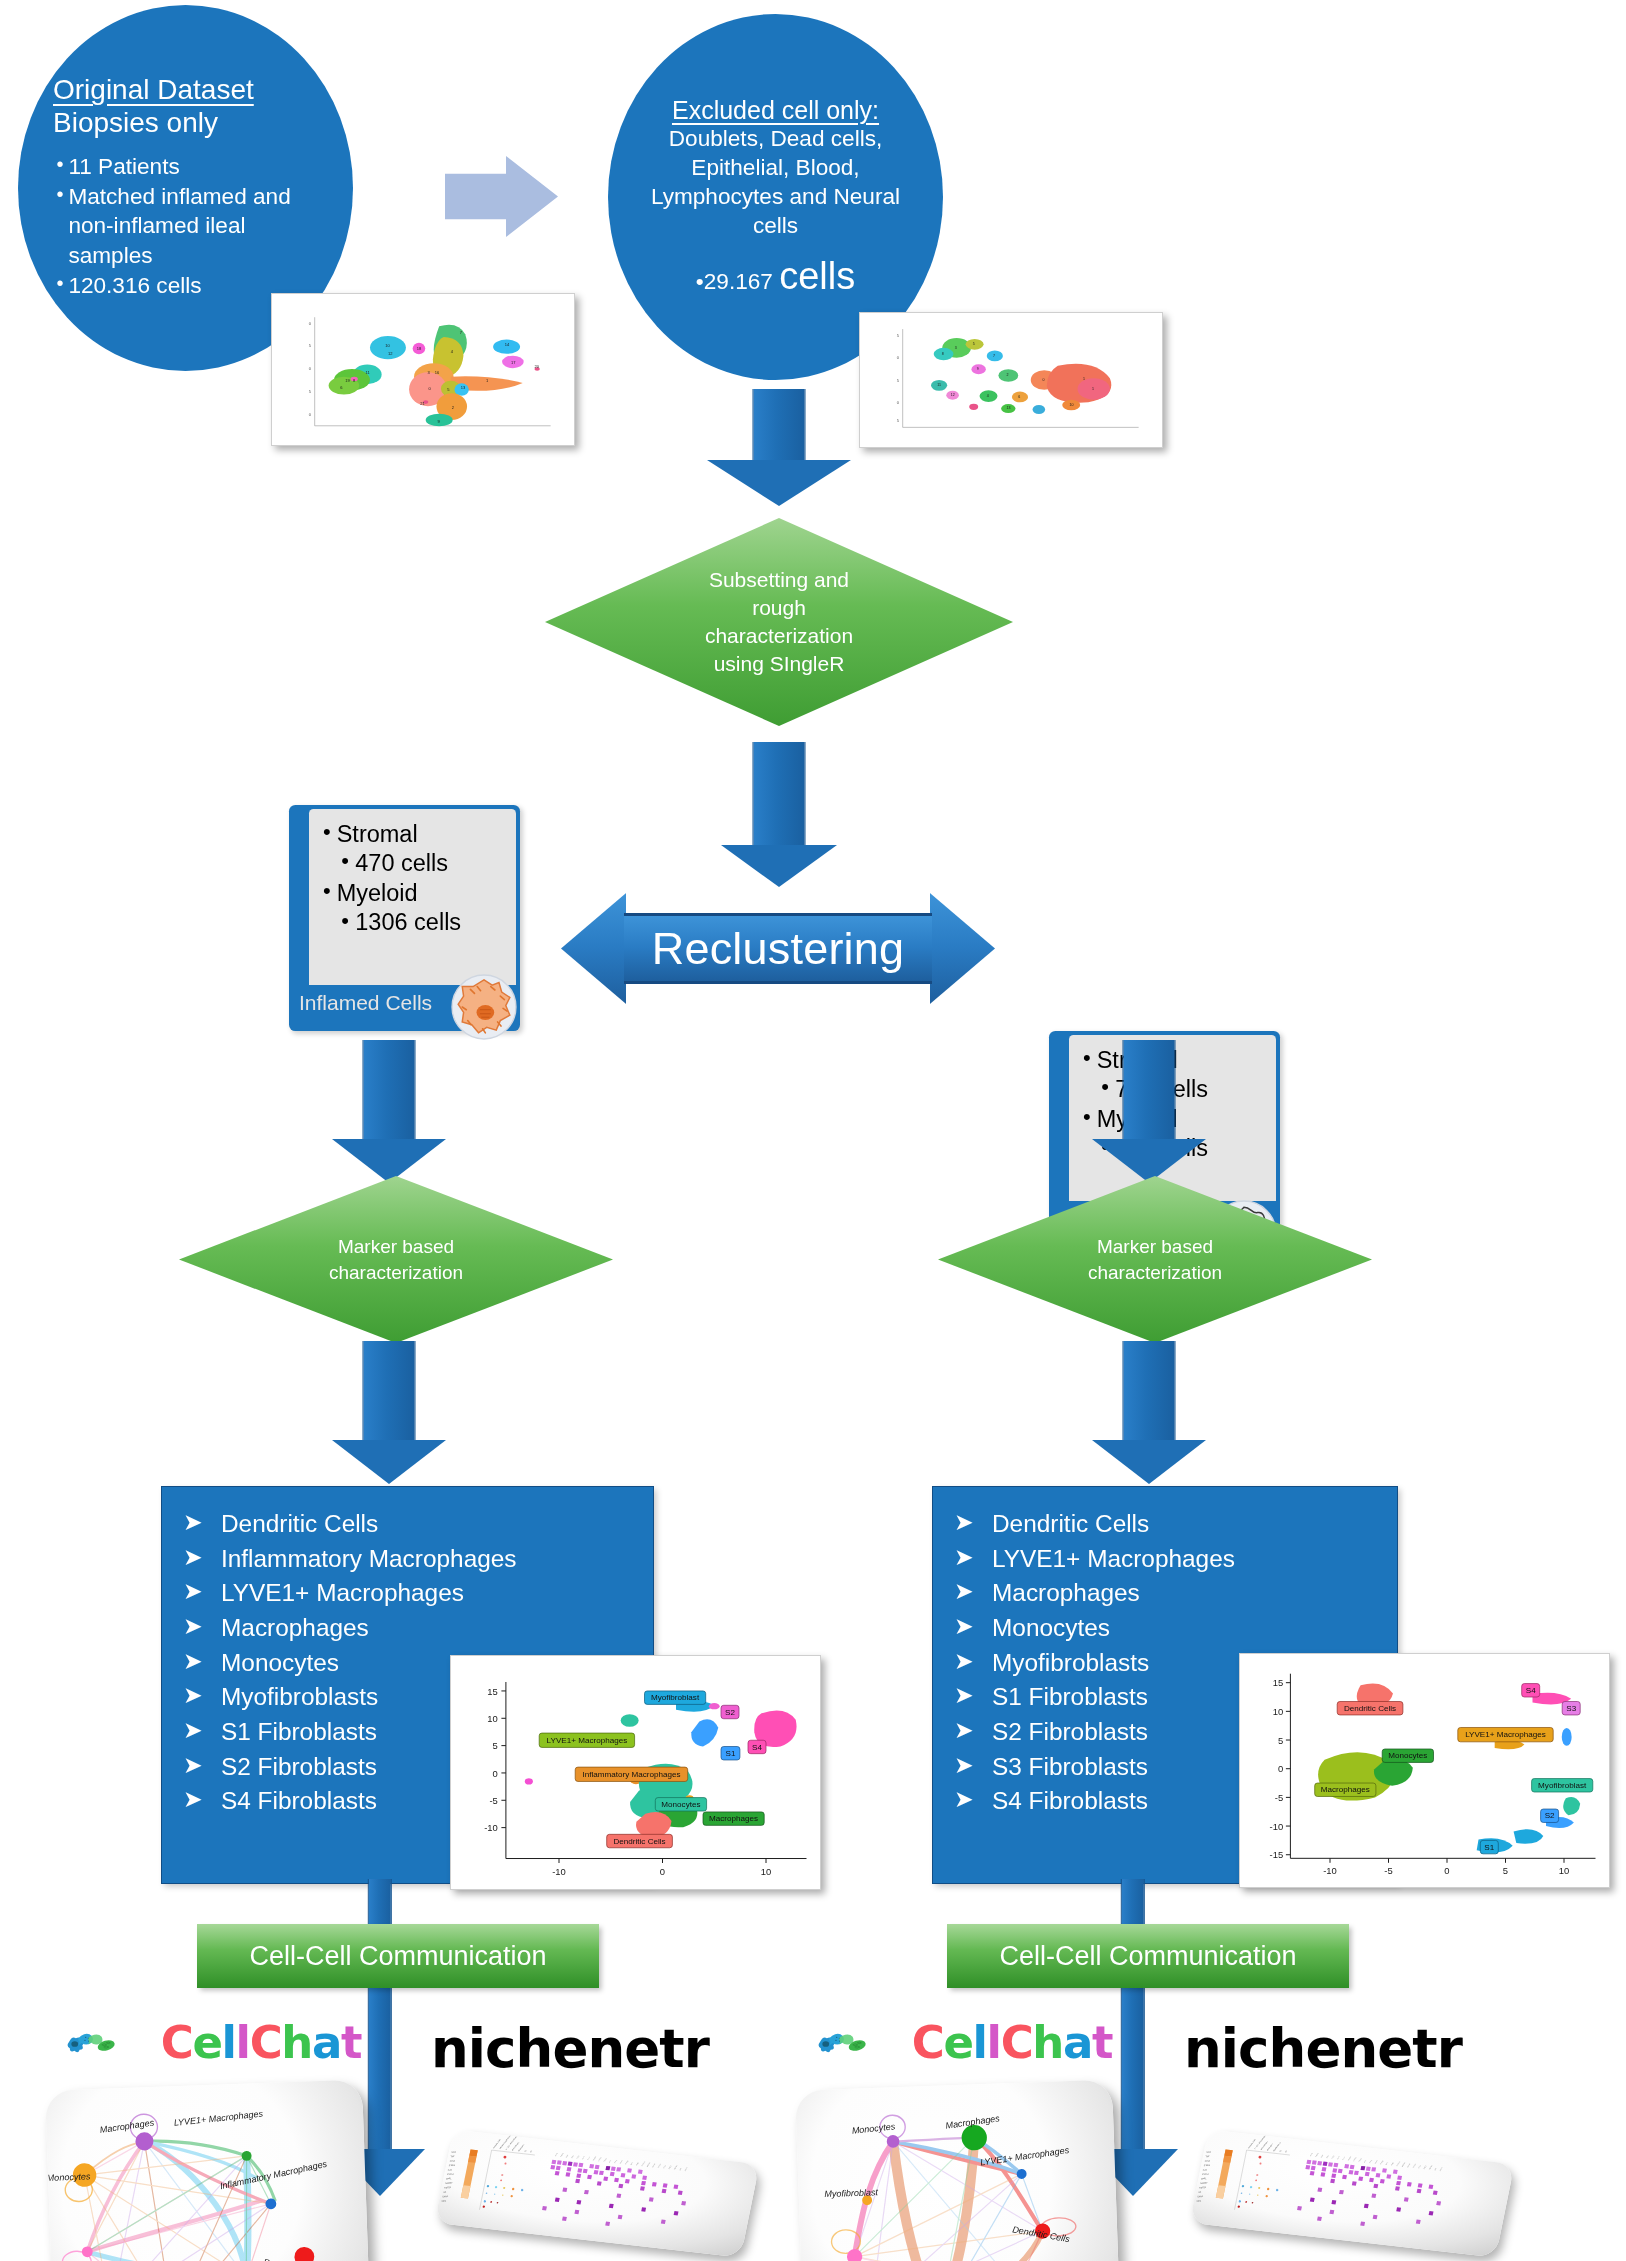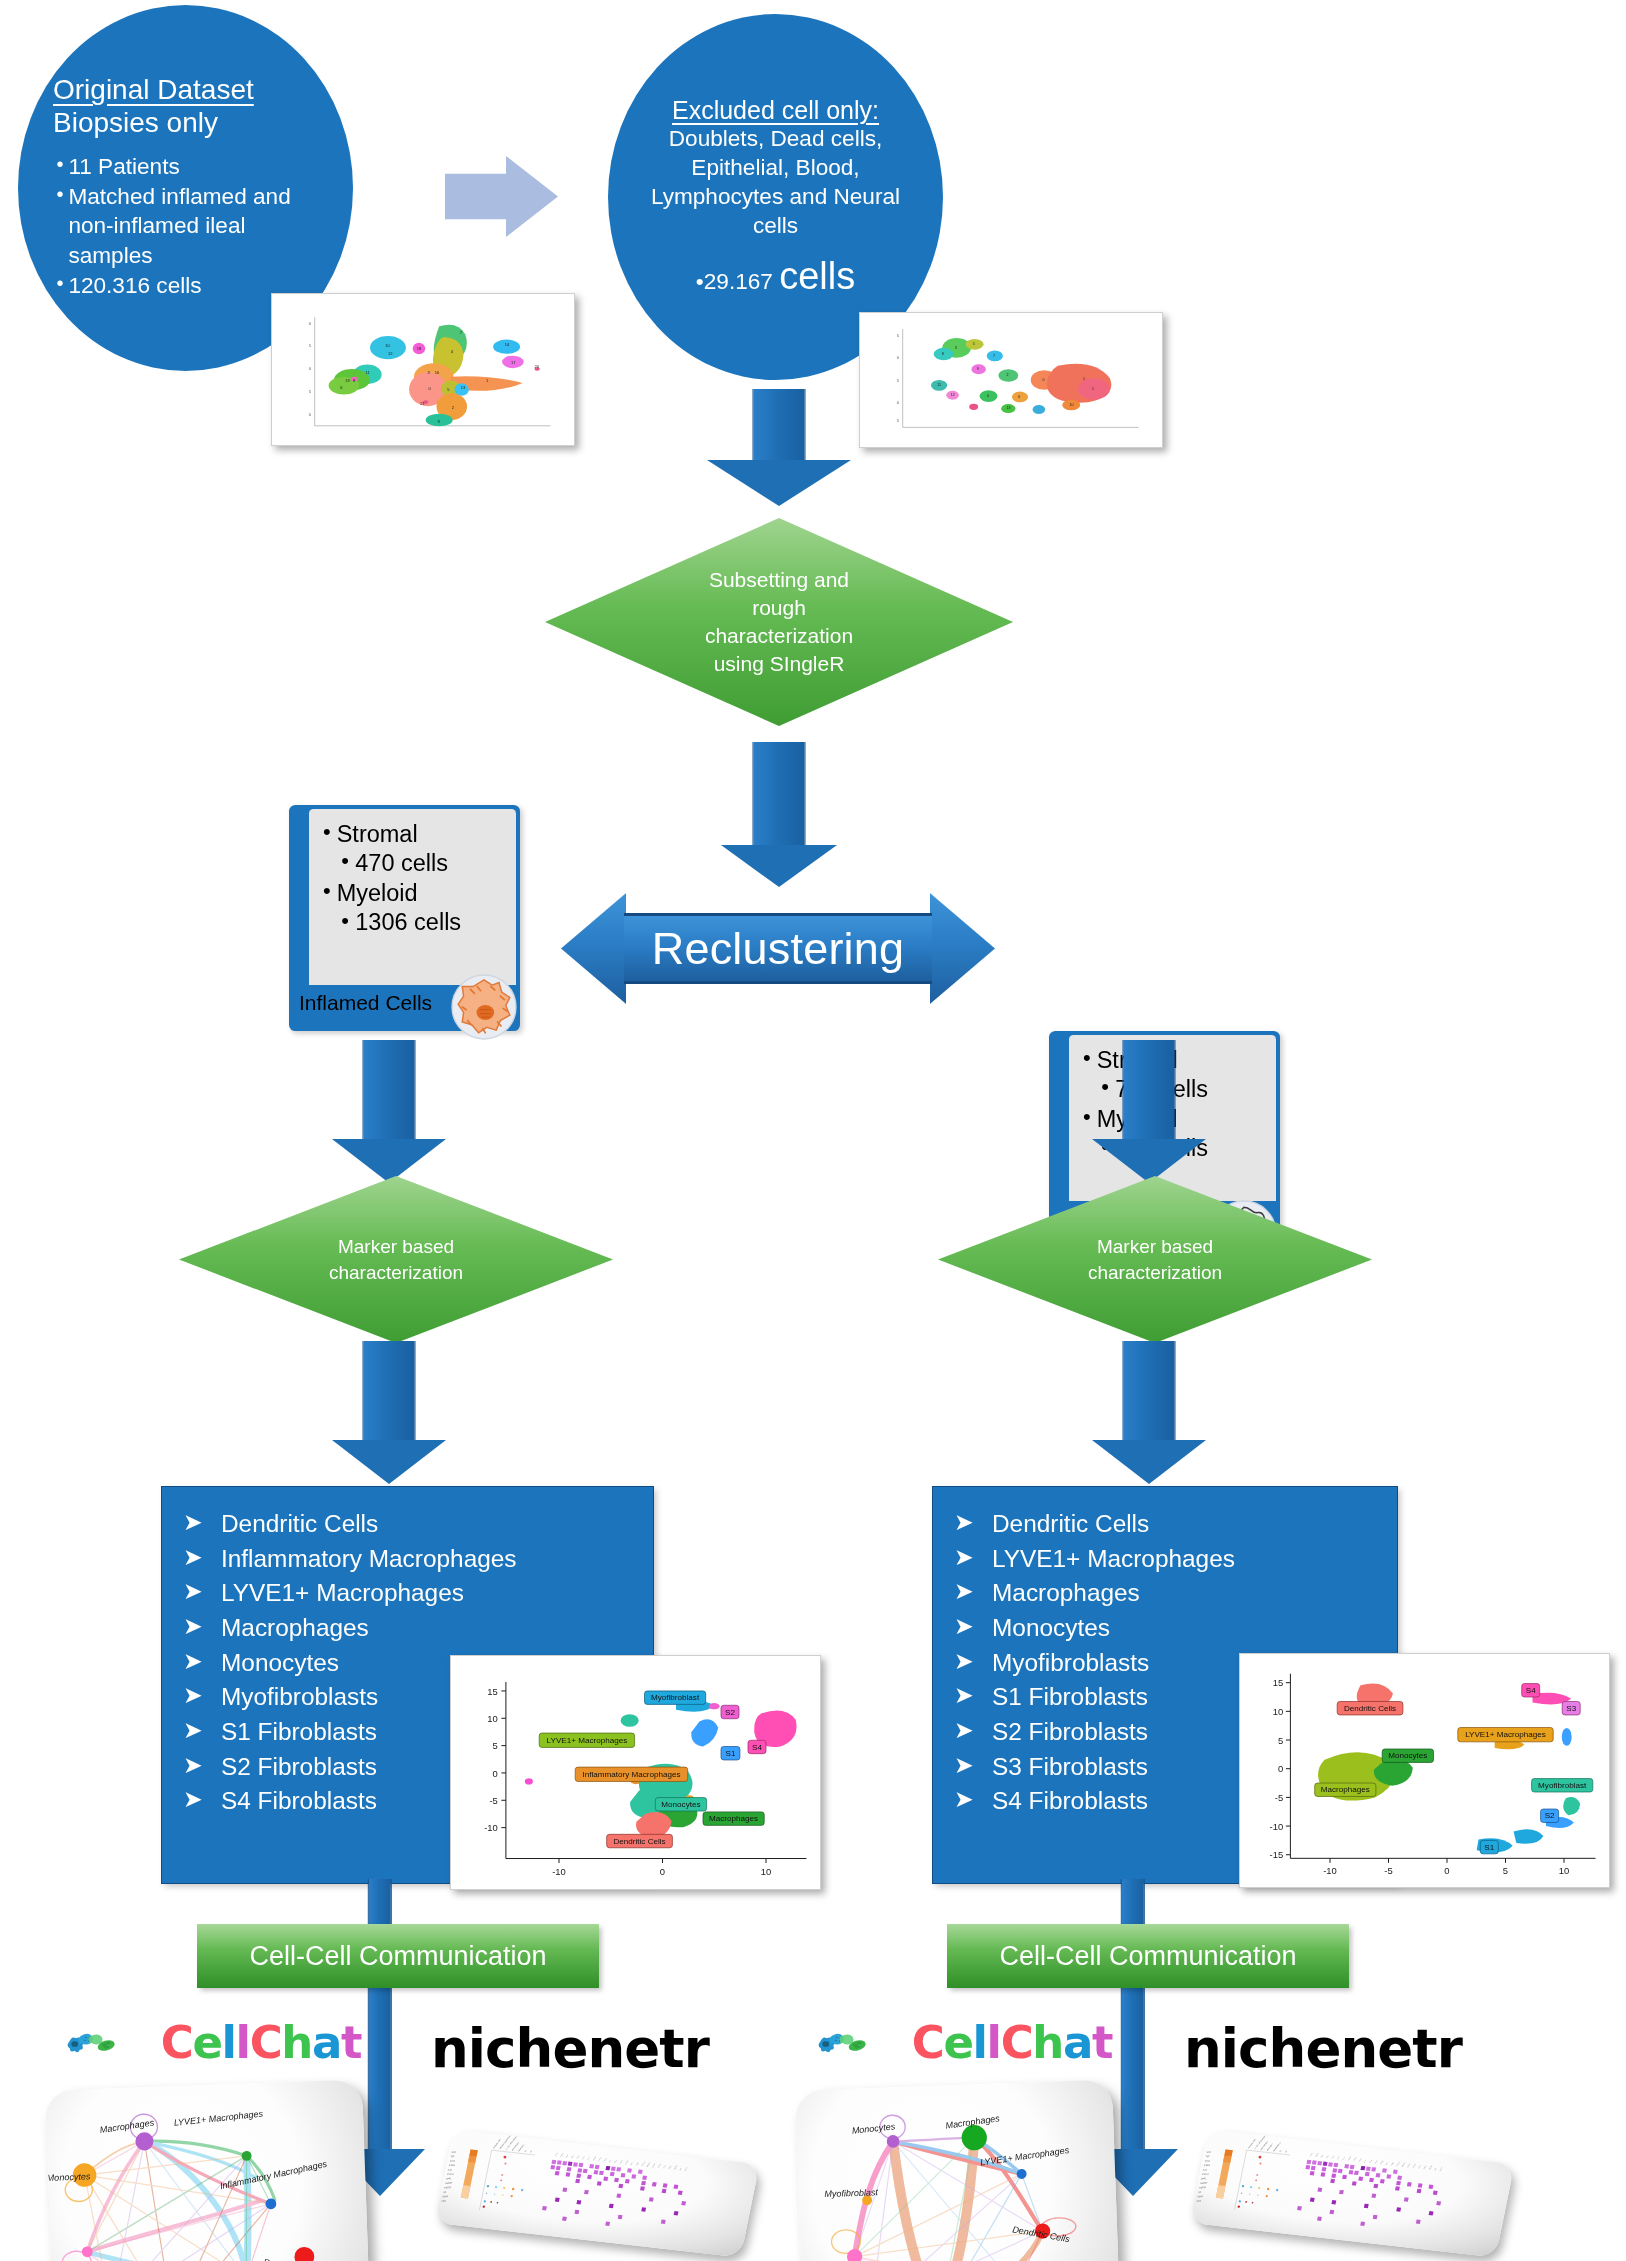--- a/index.html
+++ b/index.html
@@ -69,21 +69,21 @@
   .cellbox { background:#1c75bc; border-radius:6.3px; box-shadow:2.7px 2.7px 5.4px rgba(0,0,0,.18); position:relative; }
   .cellbox .inner {
     position:absolute; left:3.6px; right:3.6px; top:3.6px;
     background:#e5e5e5; border-radius:4.5px 4.5px 0 0;margin-left:16px;
   }
   .cellbox ul { list-style:none; margin:0; padding:11px 0 0 12.7px; color:#000; font-size:23.5px; line-height:1.26; }
   .cellbox ul li { position:relative; padding-left:15.4px; }
   .cellbox ul li:before { content:"\2022"; position:absolute; left:1.8px; top:-1.8px; font-size:22px; }
   .cellbox ul li.sub { padding-left:34px; }
   .cellbox ul li.sub:before { left:20px; }
-  .cellbox .caption { position:absolute; color:#000000; font-size:21px; line-height:1.18; }
+  .cellbox .caption { position:absolute; color:#e5e5e5; font-size:21px; line-height:1.18; }
 
   
   .recluster { position:absolute; }
   .recluster .body {
     position:absolute; left:14.5%; right:14.5%; top:18%; bottom:18%;
     background:linear-gradient(to bottom,#3d93d8 0%,#2a7cc4 48%,#1e5f9e 100%);
     border-top:3.2px solid #164a82; border-bottom:3.2px solid #164a82;
     display:flex; align-items:center; justify-content:center;
   }
   .recluster .label { color:#fff; font-size:45px; letter-spacing:0.2px; }

